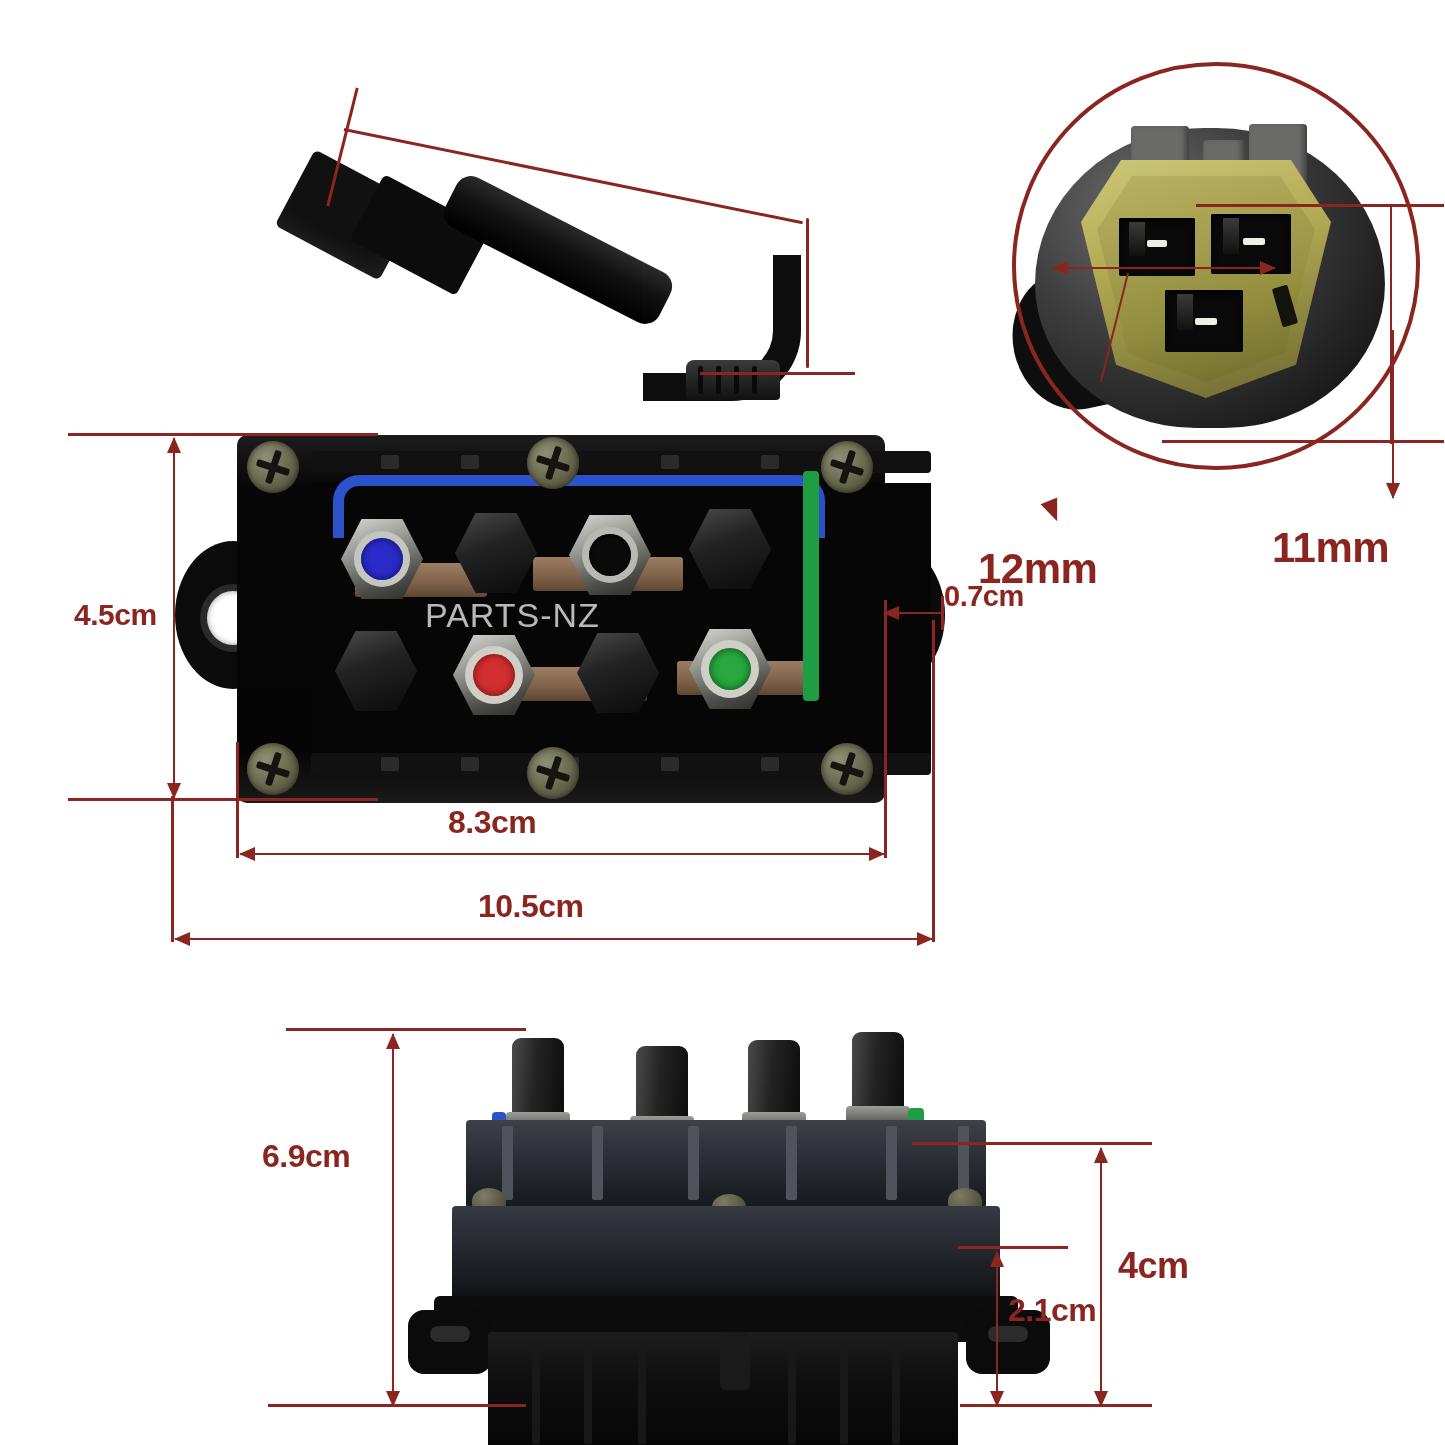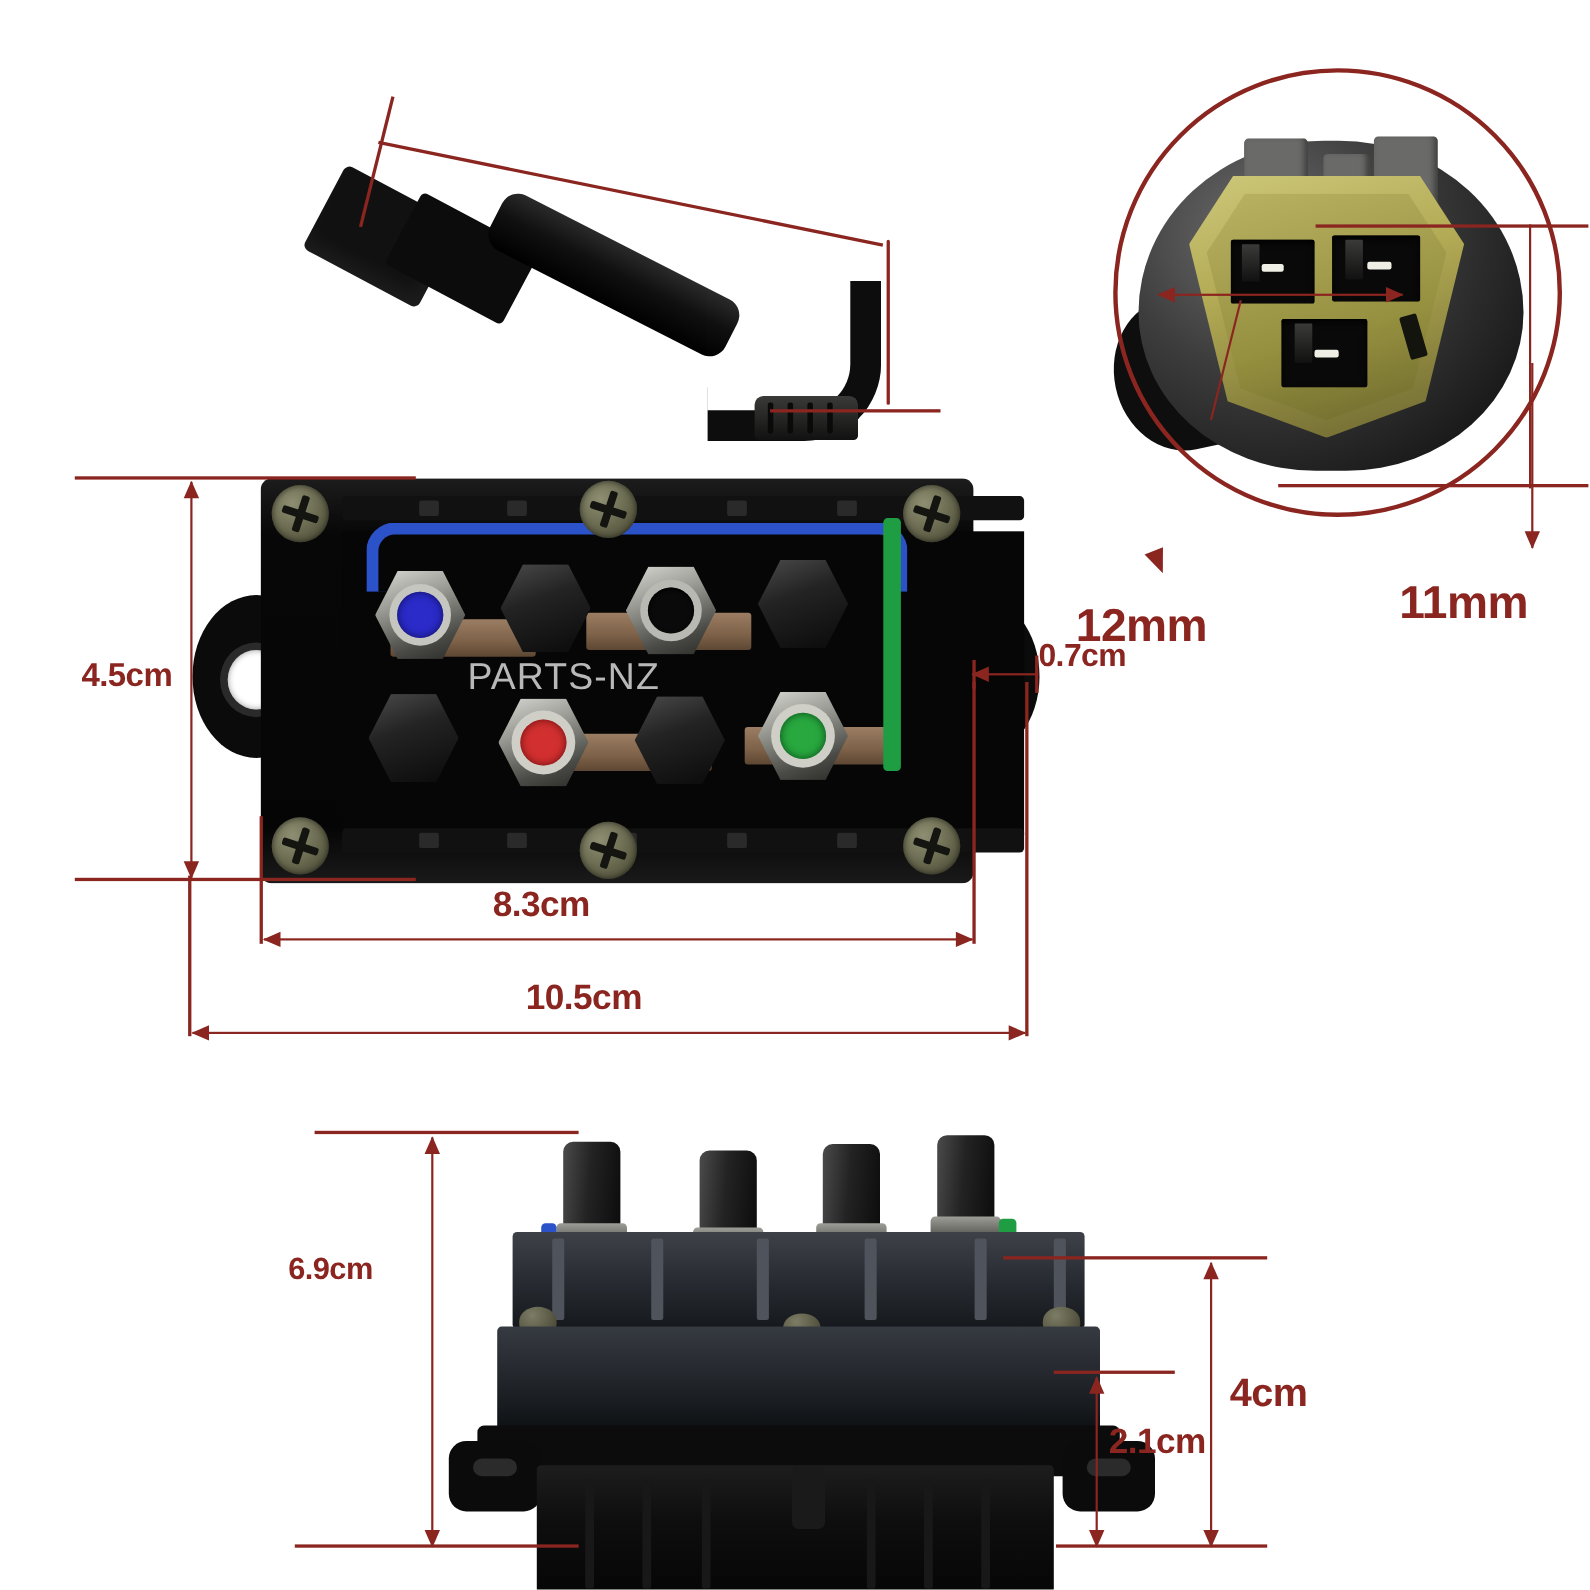--- a/index.html
+++ b/index.html
@@ -329,21 +329,21 @@
         <div class="foot-rib" style="left:300px"></div>
       <div class="foot-rib" style="left:352px"></div>
         <div class="foot-rib" style="left:404px"></div>
     </div>
     <div class="side-latch"></div>
   </div>
 
   <div class="ext-line" style="left:286px;top:1028px;width:240px;height:3px;"></div>
   <div class="ext-line" style="left:268px;top:1404px;width:258px;height:3px;"></div>
   <div class="dim-v" style="left:392px;top:1034px;height:372px;"></div>
-  <div class="dim-label" style="left:262px;top:1140px;font-size:28px;">6.9cm</div>
+  <div class="dim-label" style="left:262px;top:1140px;font-size:32px;">6.9cm</div>
 
   <div class="ext-line" style="left:912px;top:1142px;width:240px;height:3px;"></div>
   <div class="ext-line" style="left:960px;top:1404px;width:192px;height:3px;"></div>
   <div class="dim-v" style="left:1100px;top:1148px;height:258px;"></div>
   <div class="dim-label" style="left:1118px;top:1248px;font-size:36px;">4cm</div>
 
   <div class="ext-line" style="left:958px;top:1246px;width:110px;height:3px;"></div>
   <div class="dim-v" style="left:996px;top:1252px;height:154px;"></div>
   <div class="dim-label" style="left:1008px;top:1294px;font-size:32px;">2.1cm</div>
 

